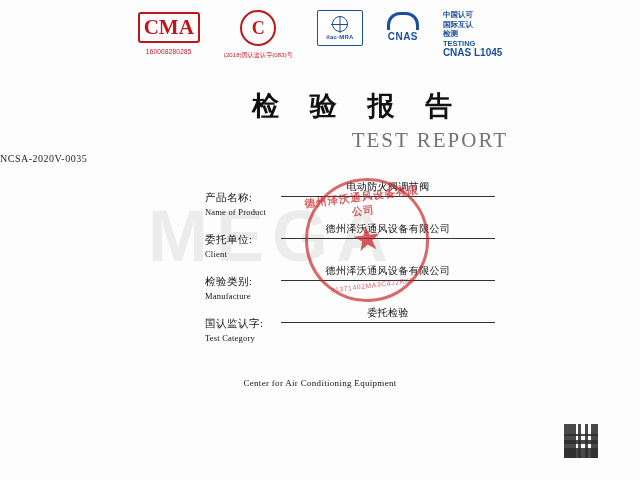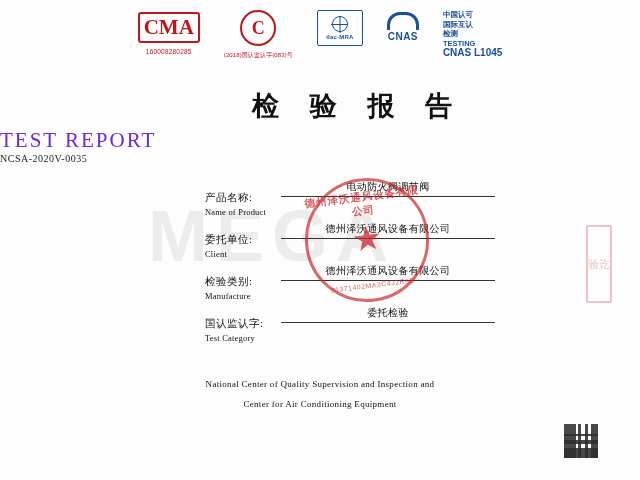--- a/index.html
+++ b/index.html
@@ -207,25 +207,25 @@
     letter-spacing: 12px;
     text-indent: 12px;
     color: #111;
     margin-left: 32px;
   }
   .title-en {
     position: absolute;
     top: 128px;
     left: 0;
     width: 508px;
-    text-align: left;
+    text-align: right;
     font-family: "Liberation Serif", serif;
     font-size: 21px;
     letter-spacing: 2px;
-    color: #6d28d9;
+    color: #737373;
   }
   .report-no {
     position: absolute;
     top: 153px;
     left: 0;
     width: 640px;
     text-align: left;
     font-family: "Liberation Serif", serif;
     font-size: 10px;
     letter-spacing: 0.5px;
@@ -501,22 +501,20 @@
     </div>
 
   </div>
 
   <div class="seal">
     <div class="seal-top-text">德州泽沃通风设备有限公司</div>
     <div class="seal-star">★</div>
     <div class="seal-bottom-text">91371402MA3C4J2R8B</div>
   </div>
 
-  <div class="side-stamp">验讫</div>
 
   <div class="footer">
-    <div class="en1">National Center of Quality Supervision and Inspection and</div>
     <div class="en2">Center for Air Conditioning Equipment</div>
   </div>
 
   <div class="qr"></div>
 
 </div>
 
 </body></html>

